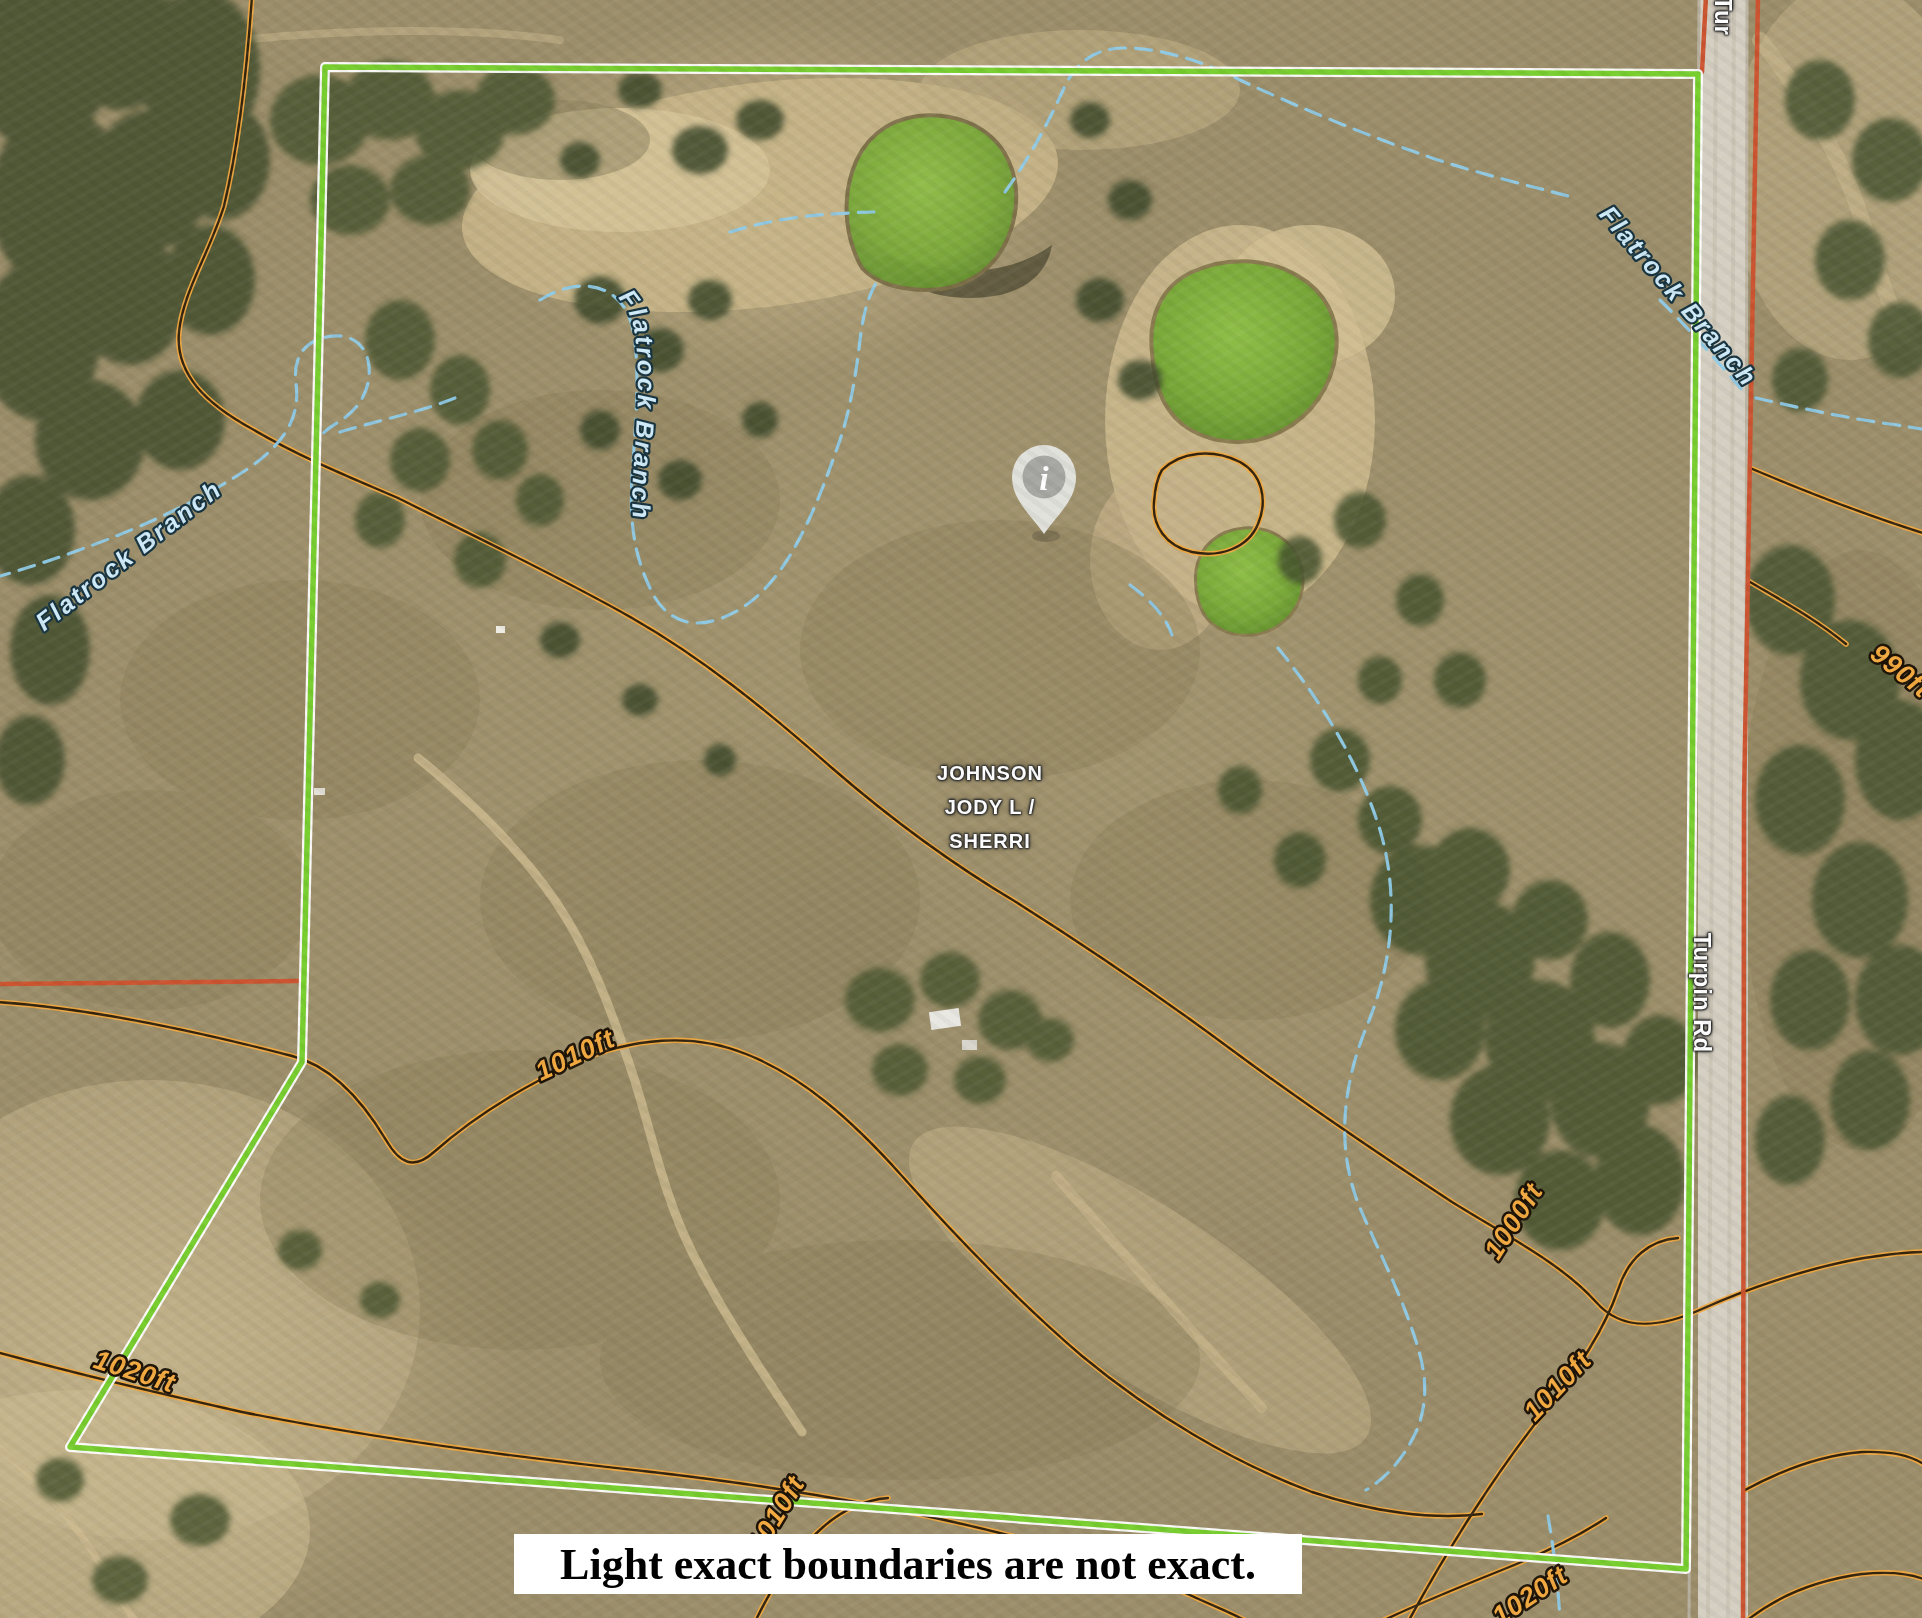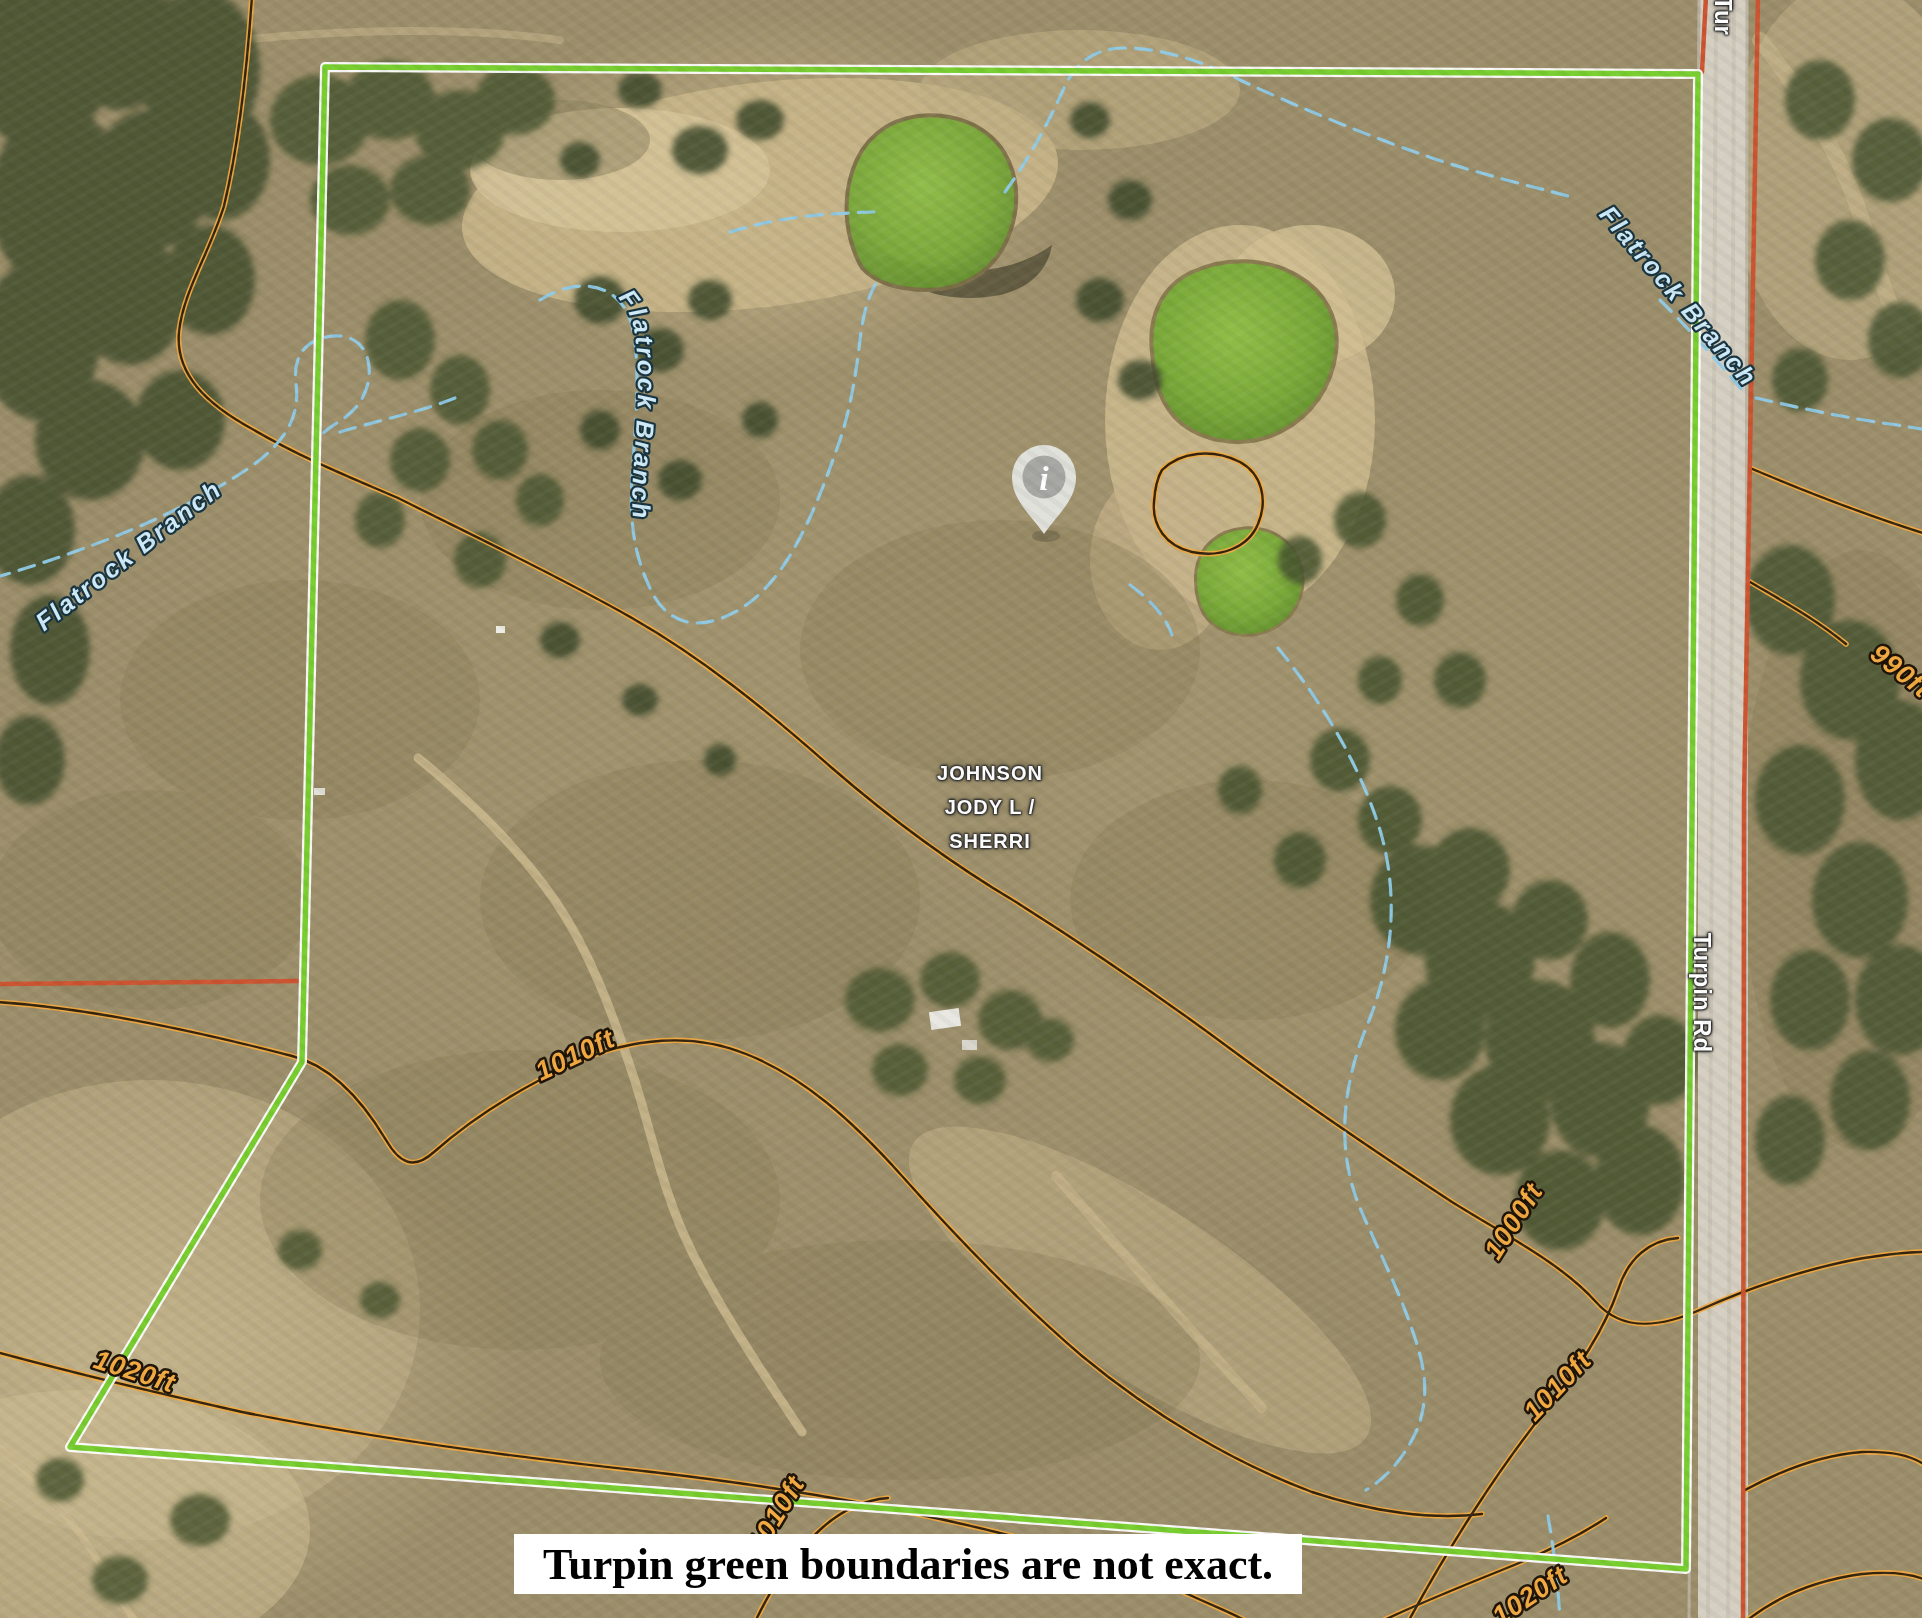--- a/index.html
+++ b/index.html
@@ -336,15 +336,15 @@
 
 <div class="owner-label">
   <div>JOHNSON</div>
   <div>JODY L /</div>
   <div>SHERRI</div>
 </div>
 
 <div class="road-label main">Turpin Rd</div>
 <div class="road-label top">Tur</div>
 
-<div class="caption">Turpin green boundaries are not exact.</div>
+<div class="caption">Light exact boundaries are not exact.</div>
 
 </div>
 
 </body></html>

